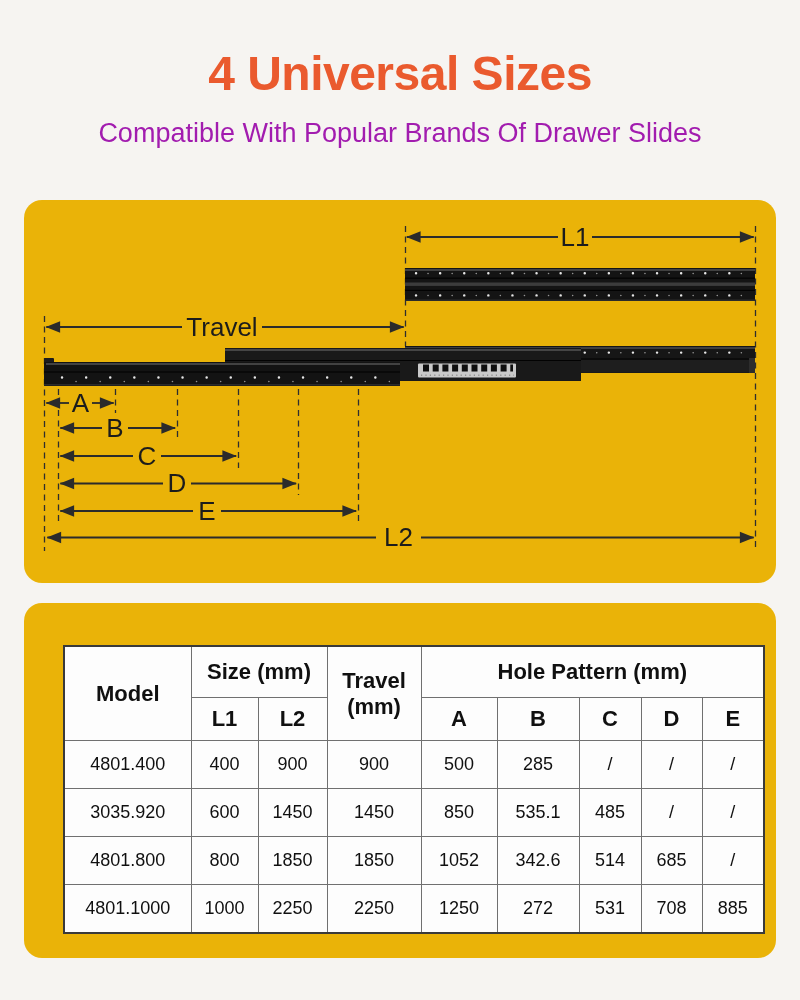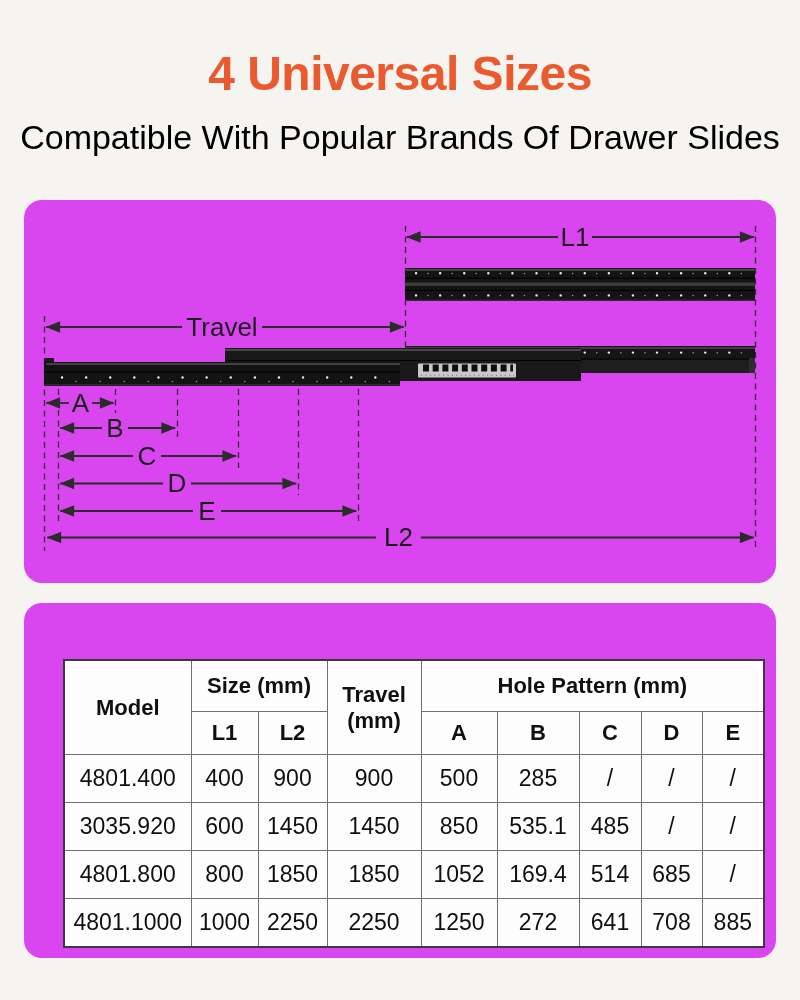--- a/index.html
+++ b/index.html
@@ -12,60 +12,60 @@
 
   
   .hero{position:absolute;left:0;top:0;width:800px;text-align:center;}
   .hero h1{
     margin:50px 0 0 0;
     font-size:48px;line-height:1.0;font-weight:800;letter-spacing:-.5px;
     color:#ea5a2e;
   }
   .hero p{
     margin:20px 0 0 0;
-    font-size:34px;line-height:1.15;font-weight:400;color:#000000;
+    font-size:27px;line-height:1.15;font-weight:400;color:#a21caf;
   }
 
   
   .card{
-    position:absolute;left:24px;width:752px;background:#d946ef;
+    position:absolute;left:24px;width:752px;background:#eab308;
     border-radius:18px;
   }
   .card-diagram{top:200px;height:383px;}
   .card-table{top:603px;height:355px;}
 
   
   .card-diagram svg{display:block;}
   .dim{stroke:#2b2b2b;stroke-width:1.8;fill:none;}
   .ext line{stroke:#2e2e2e;stroke-width:1.3;stroke-dasharray:6 4.5;}
   .dimtext{
     font-family:"Liberation Sans","DejaVu Sans",sans-serif;
     font-size:26px;fill:#1c1c1c;
   }
   .dots-lg{stroke:#ffffff;stroke-width:2.4;stroke-dasharray:0.1 24;stroke-linecap:round;opacity:.9;}
   .dots-sm{stroke:#e8e8e8;stroke-width:1.5;stroke-dasharray:0.1 24;stroke-linecap:round;opacity:.6;}
 
   
-  .spec-wrap{position:absolute;left:26px;top:56px;padding-left:13px;}
+  .spec-wrap{position:absolute;left:26px;top:42px;padding-left:13px;}
   table.spec{
     border-collapse:collapse;table-layout:fixed;width:700px;
     background:#fdfdfd;
   }
   table.spec{border:2.5px solid #3a3a3a;}
   table.spec th,table.spec td{
     border:1.5px solid #707070;
     text-align:center;vertical-align:middle;
     padding:0;color:#101010;
   }
   table.spec thead tr.h1 th{height:50px;}
   table.spec thead tr.h2 th{height:42px;}
   table.spec tbody tr{height:48px;}
   table.spec th{font-size:22px;font-weight:700;}
   table.spec th .two-line{display:block;line-height:1.18;}
-  table.spec td{font-size:23px;font-weight:400;}
+  table.spec td{font-size:18px;font-weight:400;}
 </style>
 </head>
 <body>
 
 <div class="page">
 
   <div class="hero">
     <h1>4 Universal Sizes</h1>
     <p>Compatible With Popular Brands Of Drawer Slides</p>
   </div>
@@ -234,33 +234,33 @@
             <td>485</td>
             <td>/</td>
             <td>/</td>
           </tr>
           <tr>
             <td>4801.800</td>
             <td>800</td>
             <td>1850</td>
             <td>1850</td>
             <td>1052</td>
-            <td>169.4</td>
+            <td>342.6</td>
             <td>514</td>
             <td>685</td>
             <td>/</td>
           </tr>
           <tr>
             <td>4801.1000</td>
             <td>1000</td>
             <td>2250</td>
             <td>2250</td>
             <td>1250</td>
             <td>272</td>
-            <td>641</td>
+            <td>531</td>
             <td>708</td>
             <td>885</td>
           </tr>
         </tbody>
       </table>
     </div>
   </section>
 
 </div>
 

